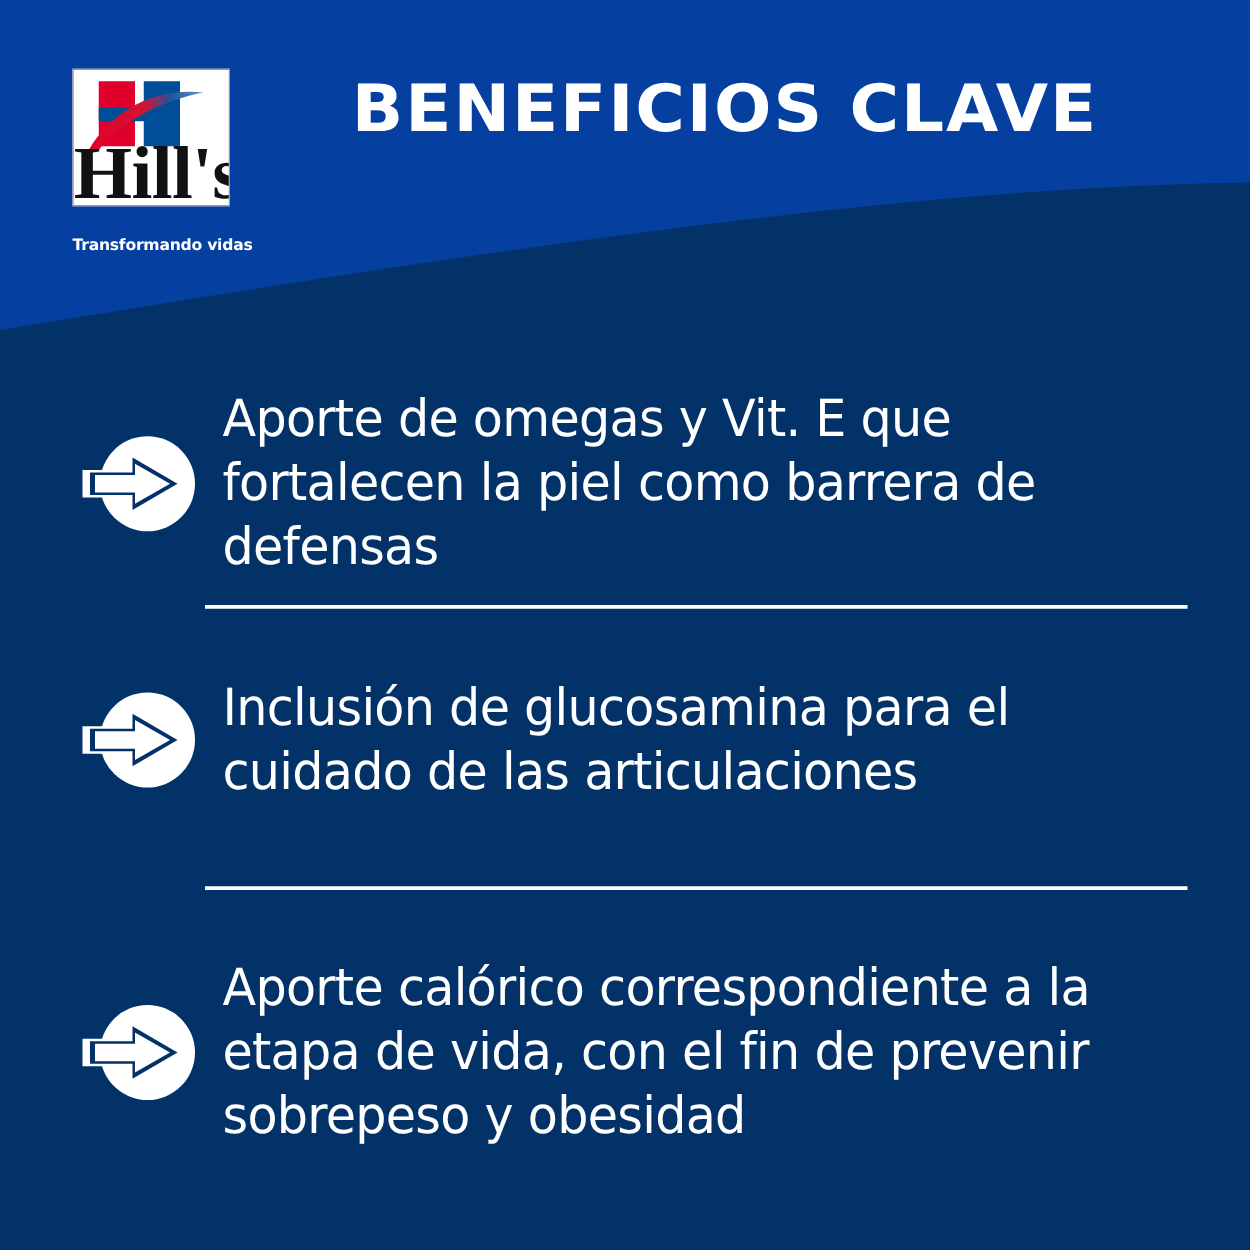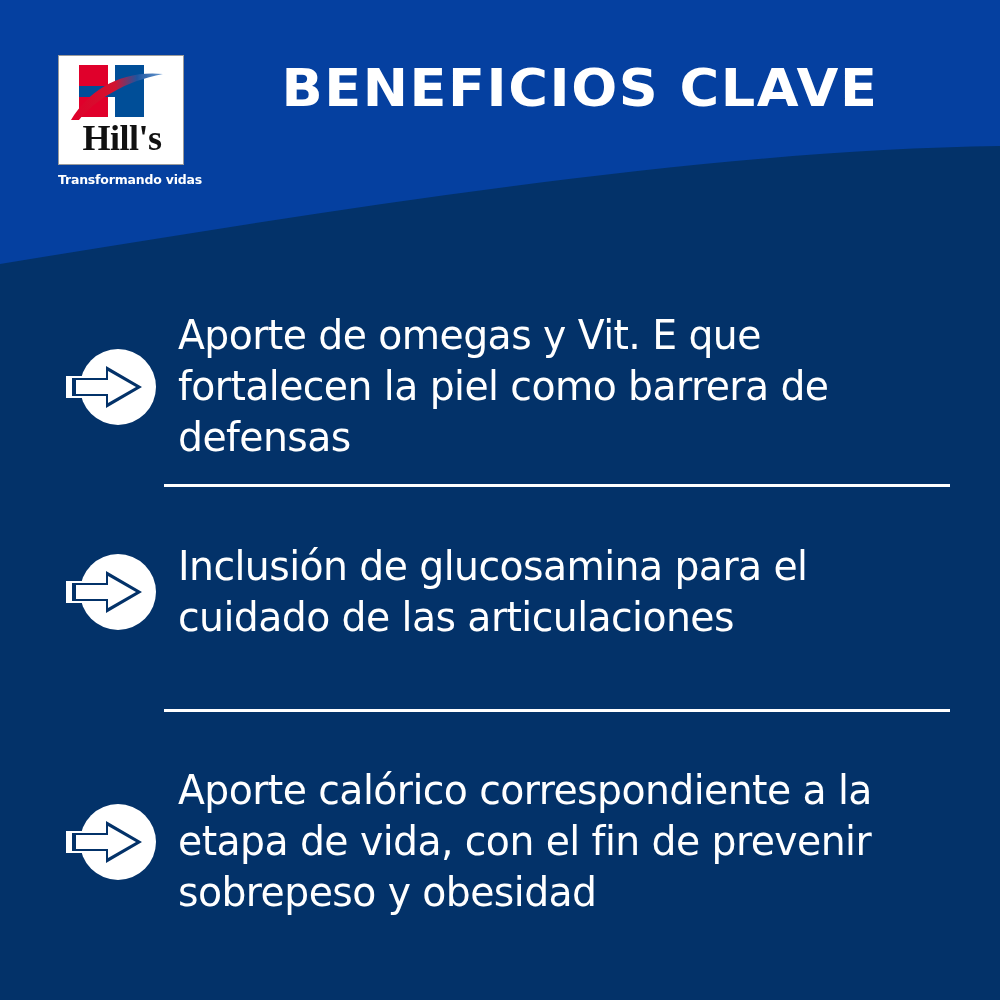--- a/index.html
+++ b/index.html
@@ -63,27 +63,27 @@
     height: 62px;
   }
   #logo-wordmark {
     position: absolute;
     left: 0;
     top: 58px;
     width: 126px;
     text-align: center;
     font-family: "Liberation Serif", "DejaVu Serif", serif;
     font-weight: 700;
-    font-size: 36px;
+    font-size: 60px;
     line-height: 48px;
     letter-spacing: -0.5px;
     color: #111111;
   }
   #logo-tagline {
-    margin-top: 7px;
+    margin-top: 23px;
     width: 132px;
     text-align: center;
     color: #ffffff;
     font-family: "DejaVu Sans", sans-serif;
     font-weight: 700;
     font-size: 12.5px;
     letter-spacing: -0.2px;
     white-space: nowrap;
   }
 

